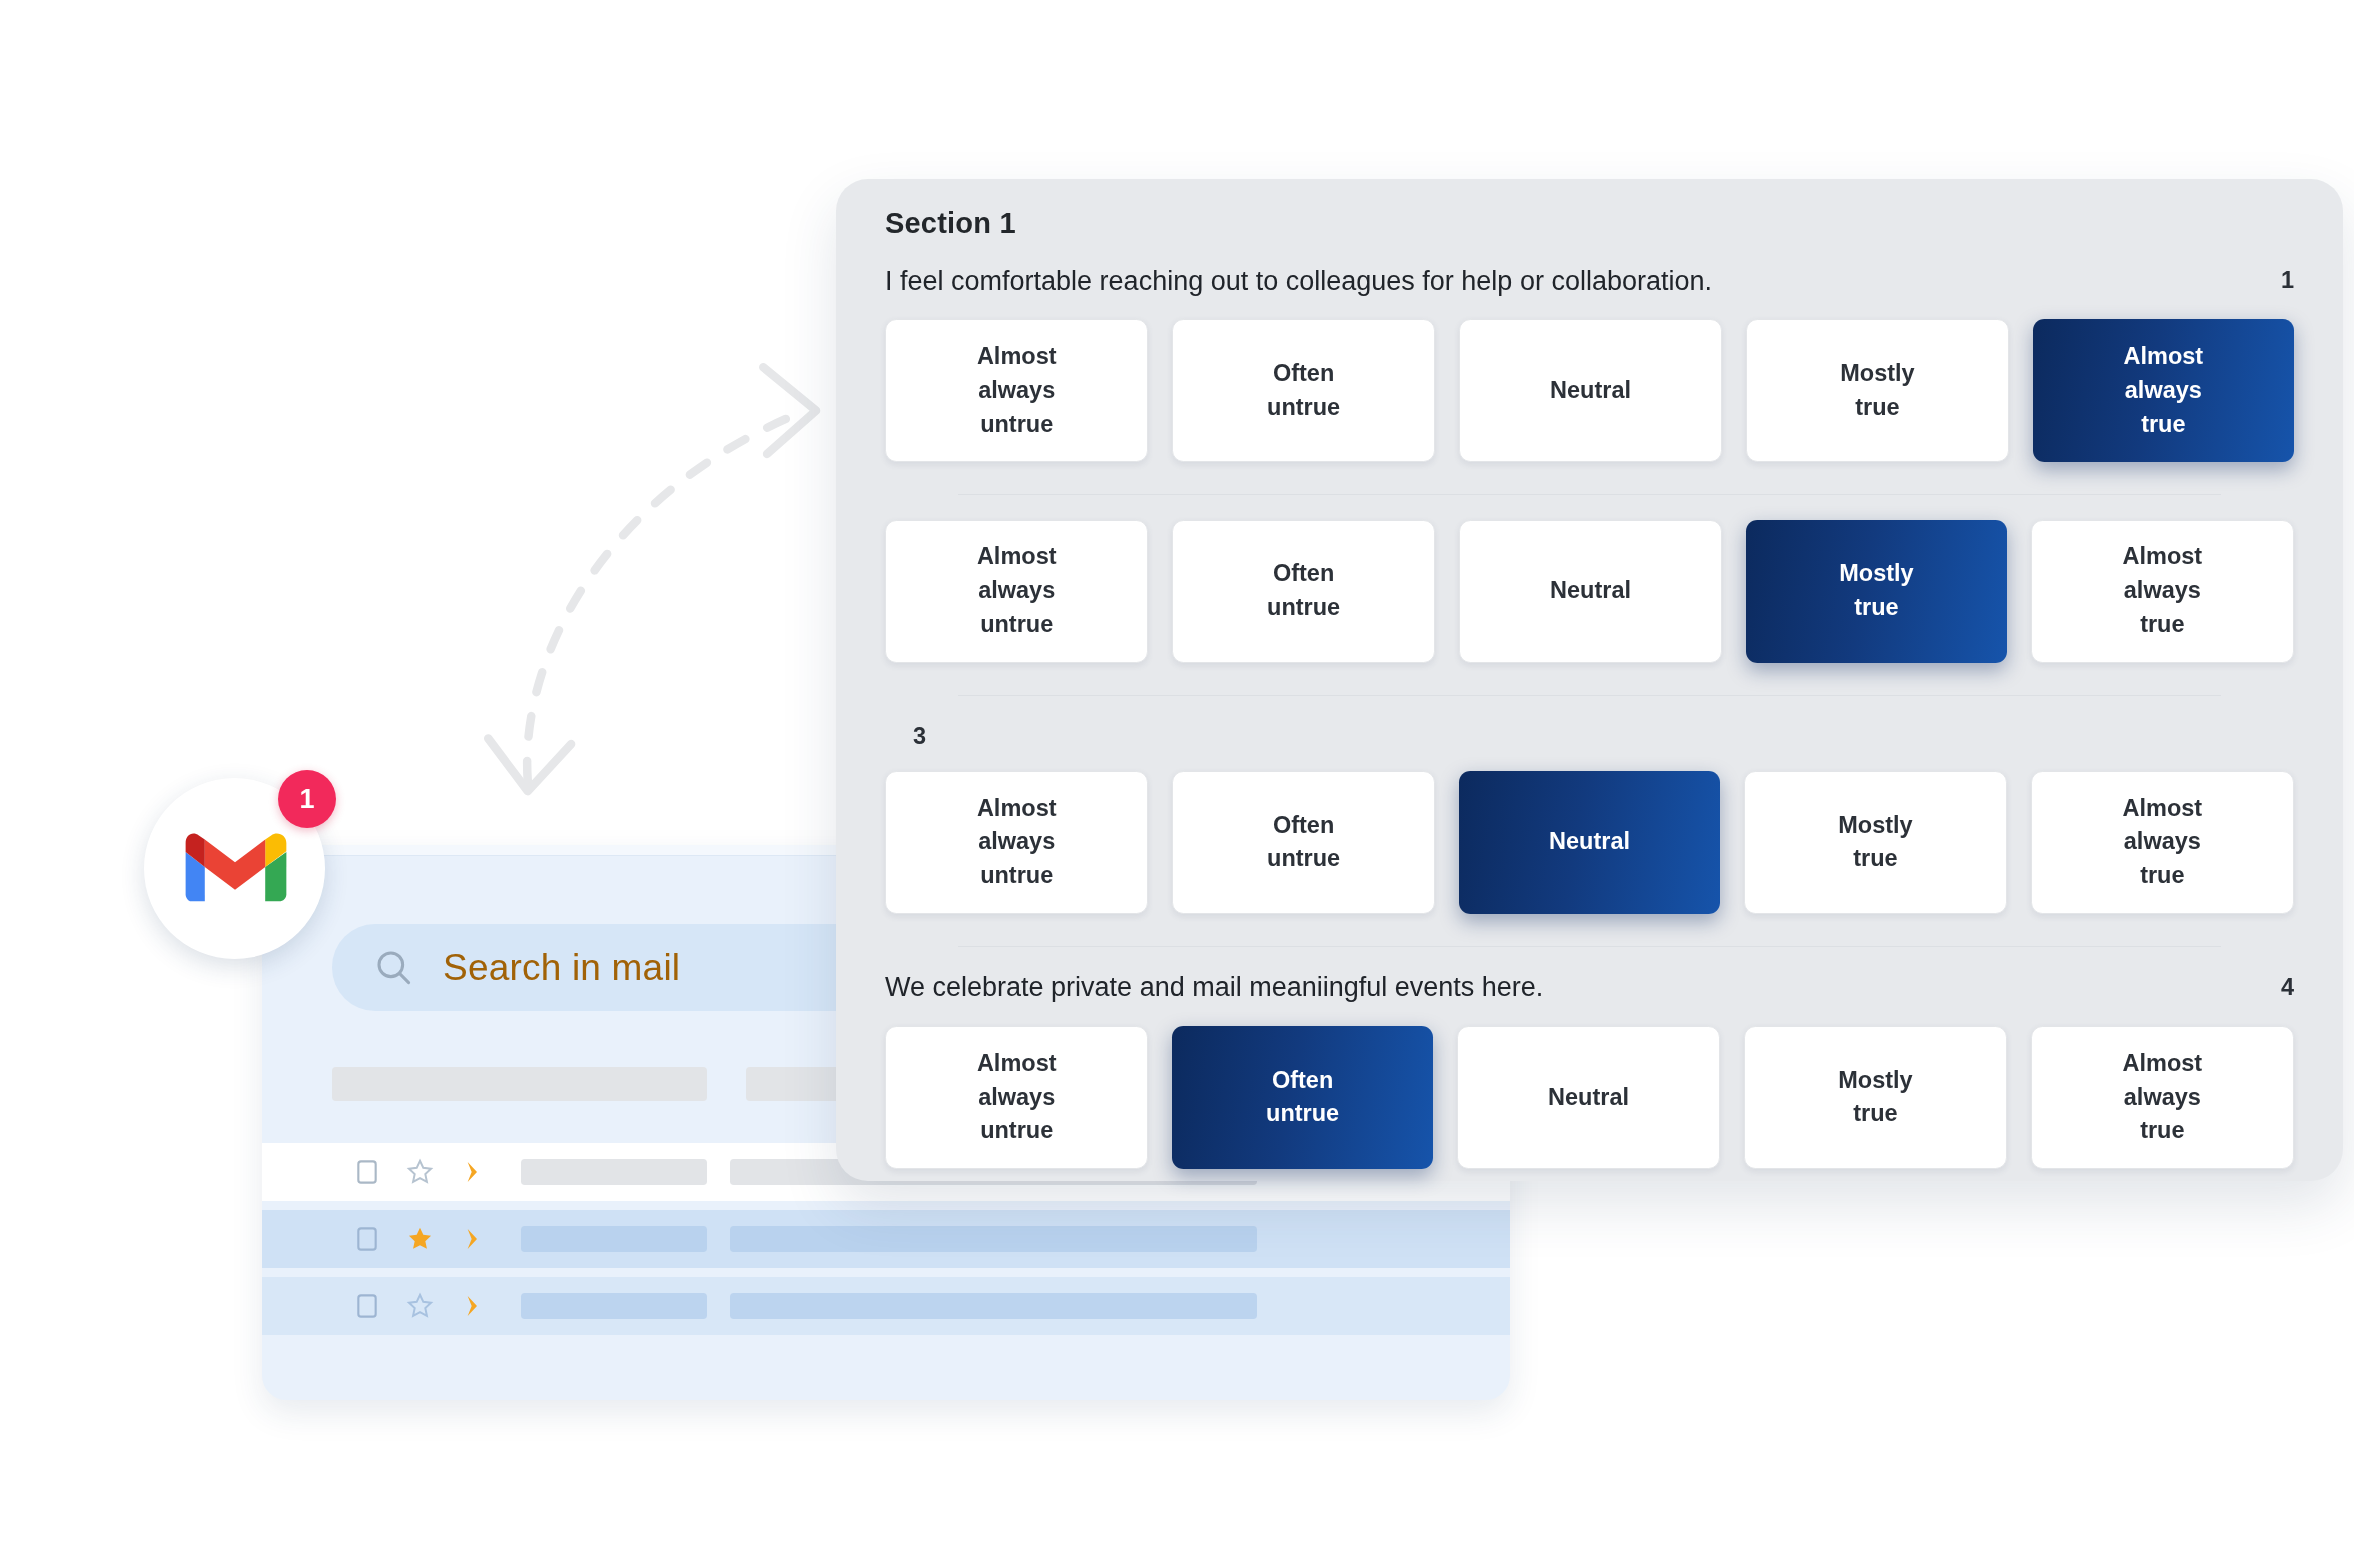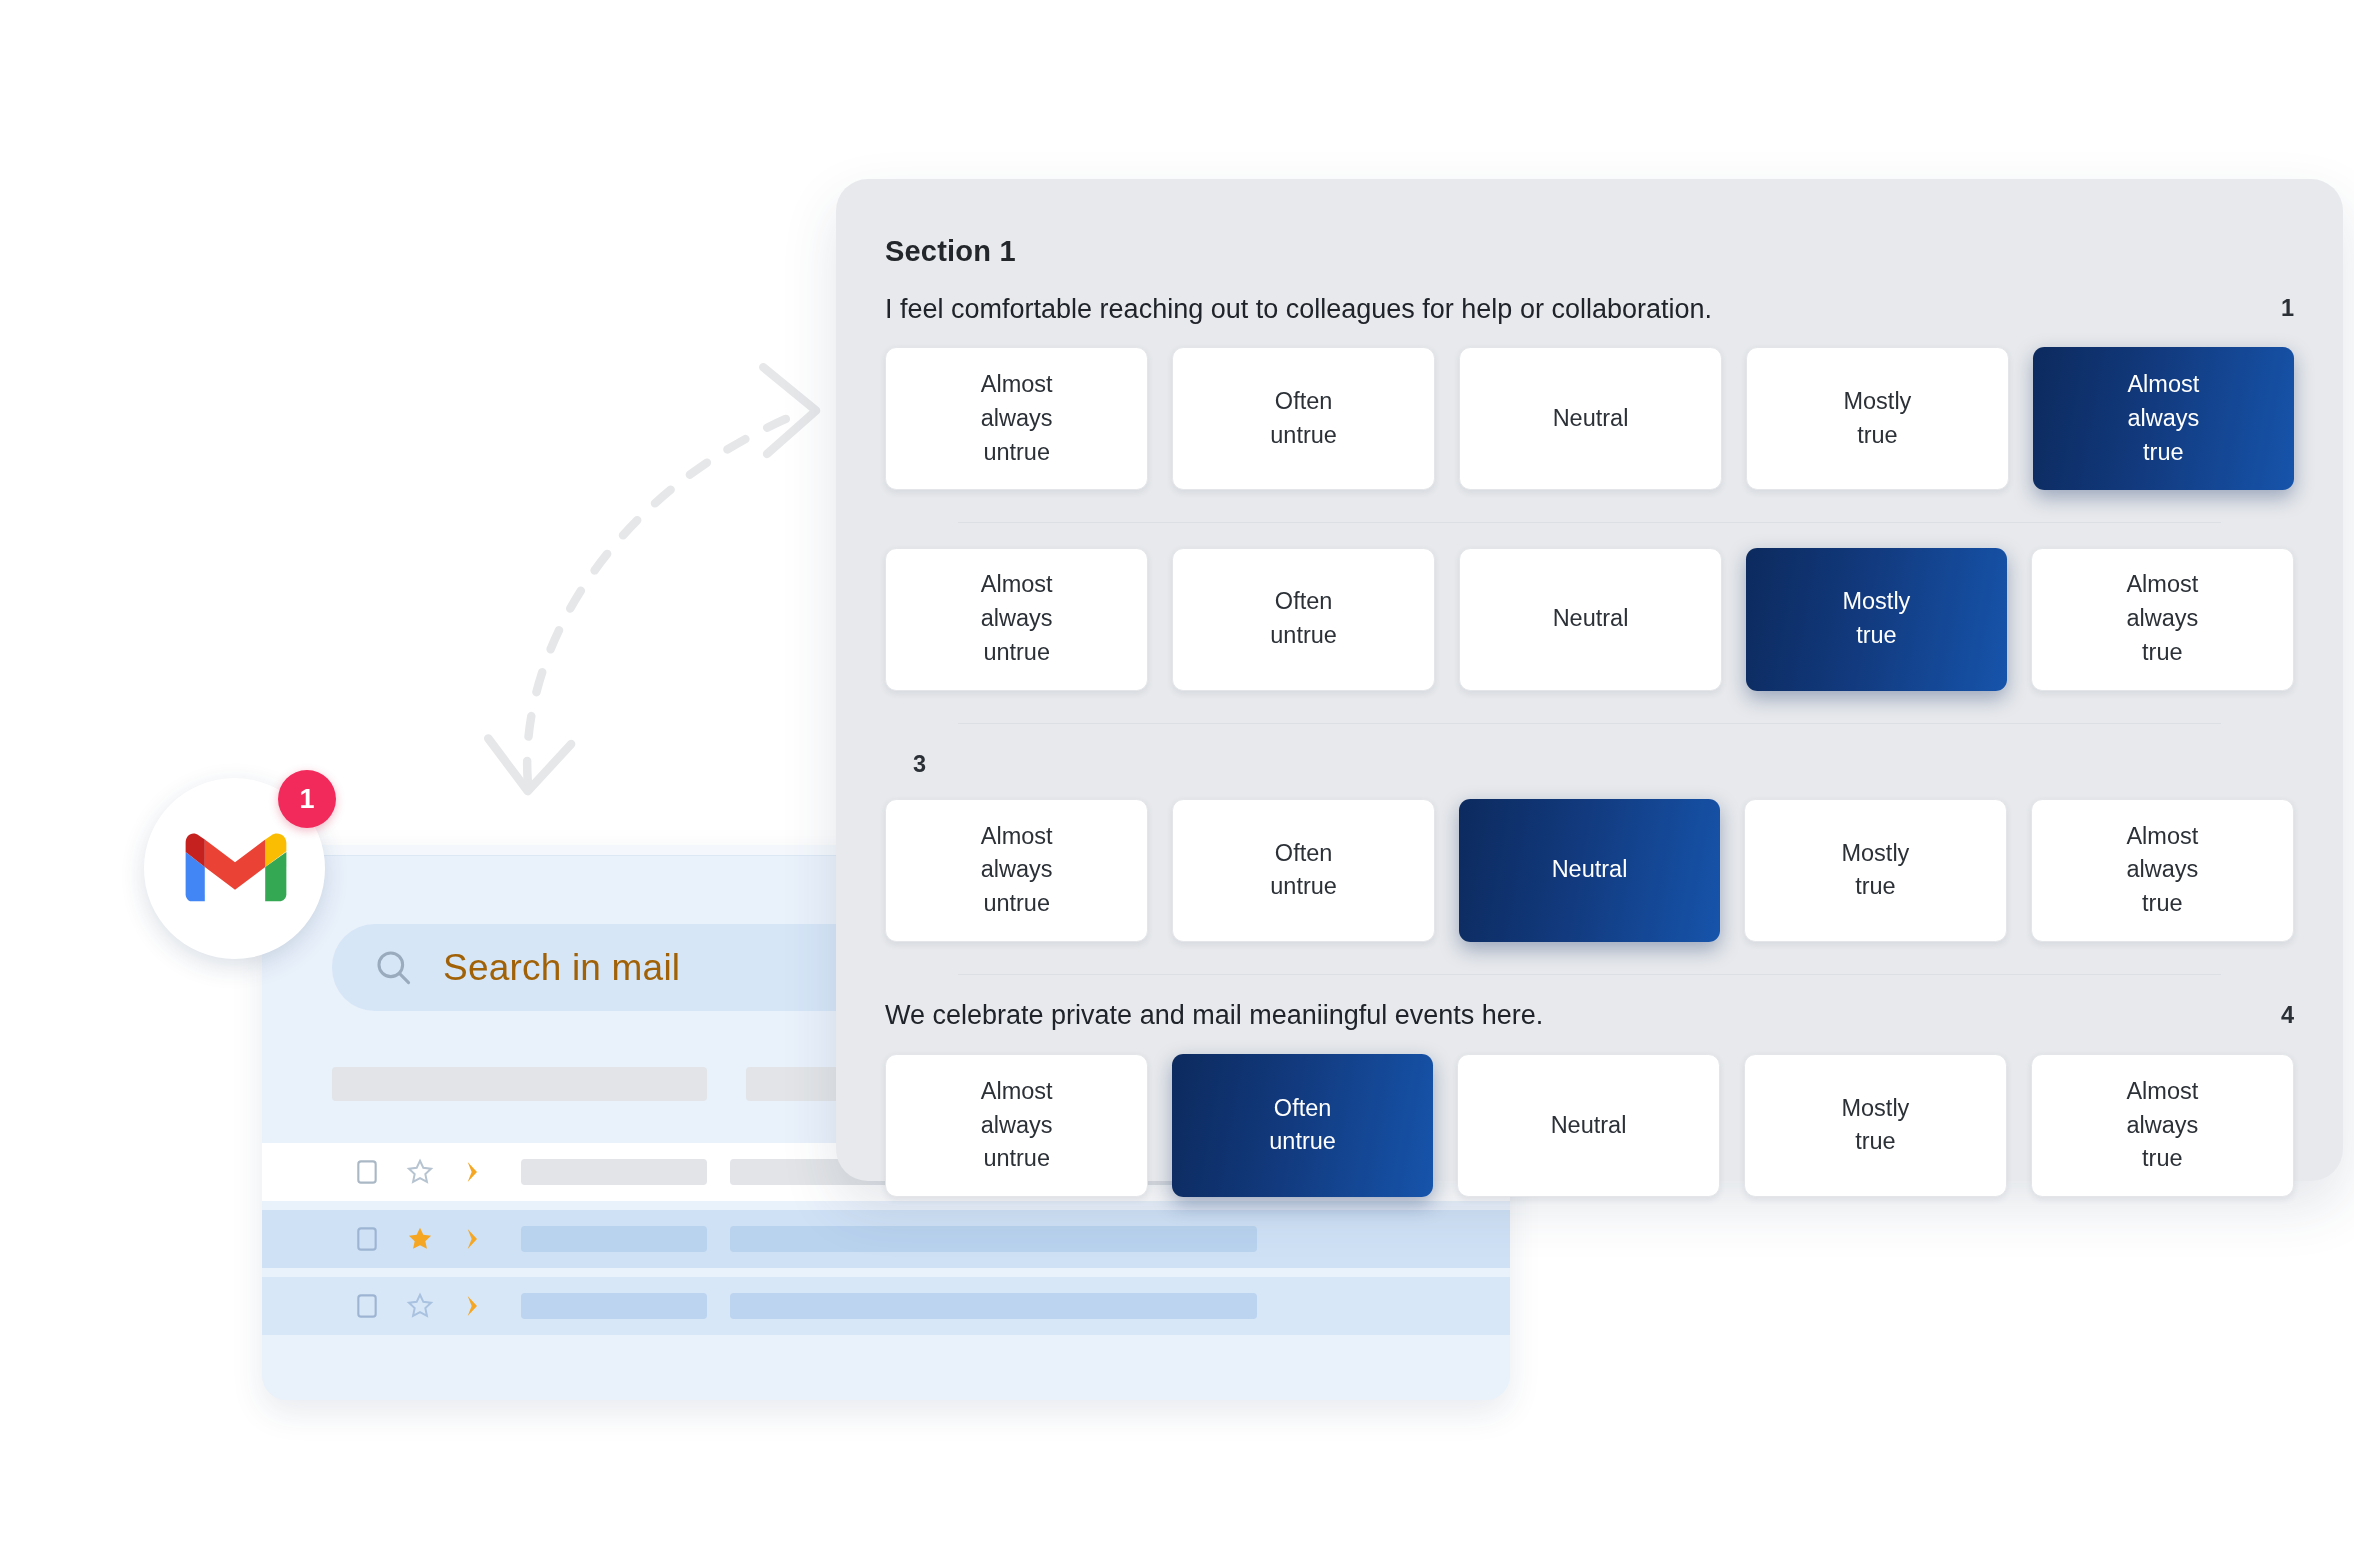--- a/index.html
+++ b/index.html
@@ -60,30 +60,30 @@
     background:#f2295b; color:#fff; font-size:27px; font-weight:700;
     display:flex; align-items:center; justify-content:center;
     box-shadow:0 2.8px 9.4px rgba(210,30,70,.3);
   }
 
   
   .survey{
     position:absolute; left:836px; top:179px; width:1507px; height:1002px;
     background:#e7e9ec; border-radius:32px;
     box-shadow:0 24.5px 56px rgba(40,60,90,.13);
-    padding:56px 49px 0 49px;
+    padding:28px 49px 0 49px;
   }
   .sec-title{ font-size:29px; font-weight:700; color:#23272b; letter-spacing:0.2px; }
 
   .q-block{ margin-top:24.5px; }
   .q-head{ display:flex; align-items:flex-start; justify-content:space-between;margin-top:12px; }
   .q-text{ font-size:27px; color:#20242a; line-height:1.25; }
   .q-num{ font-size:23.5px; font-weight:700; color:#2b3037; padding-left:28px; padding-top:2.8px;}
 
-  .tiles{ display:flex; gap:23.5px; margin-top:21px; }
+  .tiles{ display:flex; gap:23.5px; margin-top:21px;font-weight:bold; }
   .tile{
     flex:1 1 0; height:143px; border-radius:11.3px;
     background:#fff; border:0.9px solid #e3e5e8;
     box-shadow:0 2.8px 6.6px rgba(50,70,100,.09);
     display:flex; align-items:center; justify-content:center; text-align:center;
     font-size:23.5px; color:#2c3138; line-height:1.44;
   }
   .tile.sel{
     background:linear-gradient(100deg,#0c2a5e 0%,#123a7e 45%,#1654ab 100%);
     color:#fff; border:none;

